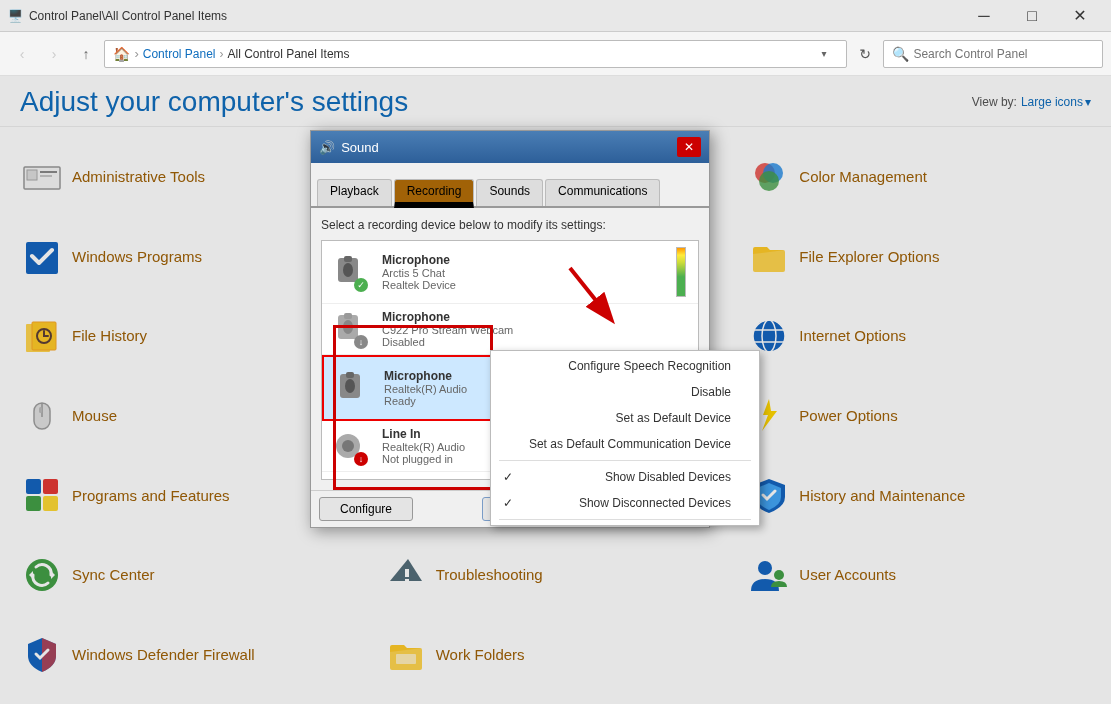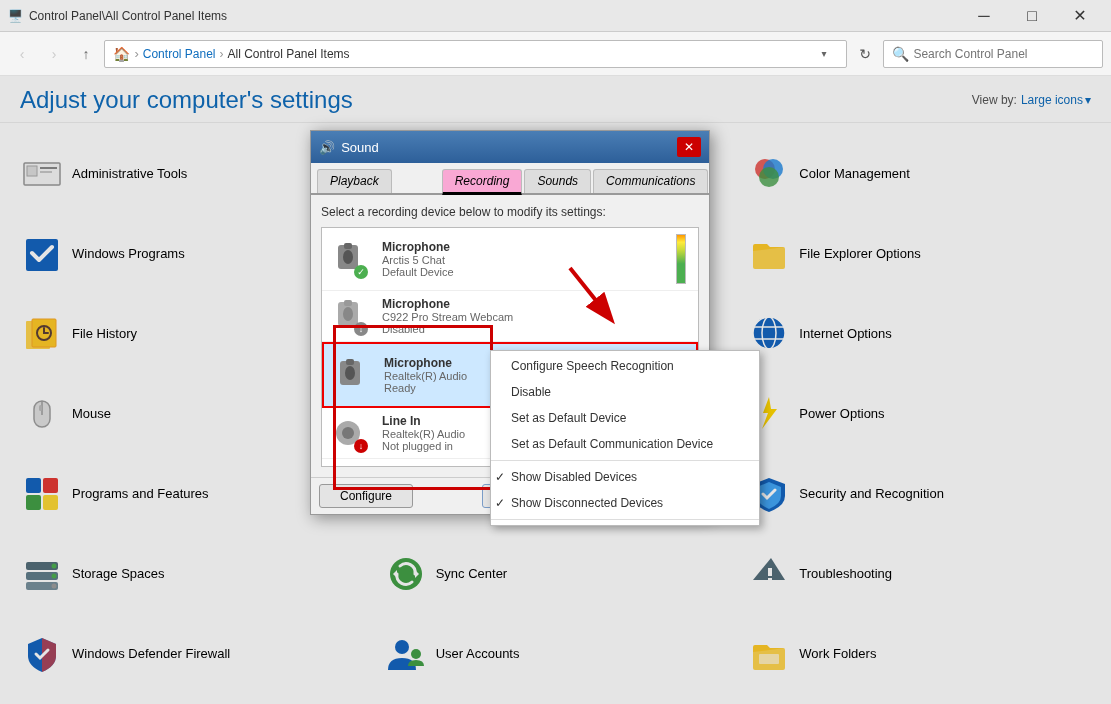--- a/index.html
+++ b/index.html
@@ -47,21 +47,21 @@
       background: white;
     }
     .content-header {
       display: flex;
       align-items: center;
       justify-content: space-between;
       padding: 10px 20px 8px 20px;
       background: white;
       border-bottom: 1px solid #eee;
     }
-    .content-title { font-size: 24px; color: #106ebe; font-weight: 300; }
+    .content-title { font-size: 28px; color: #106ebe; font-weight: 300; }
     .view-by { display: flex; align-items: center; gap: 4px; font-size: 12px; color: #555; }
     .view-by-link { color: #106ebe; cursor: pointer; font-size: 12px; text-decoration: none; display: flex; align-items: center; gap: 2px; }
 
     
     .items-grid {
       display: grid;
       grid-template-columns: repeat(3, 1fr);
       gap: 0;
       padding: 10px 10px;
       overflow-y: auto;
@@ -77,21 +77,21 @@
     }
     .grid-item-icon {
       width: 40px;
       height: 40px;
       flex-shrink: 0;
       display: flex;
       align-items: center;
       justify-content: center;
       font-size: 28px;
     }
-    .grid-item-label { color: #000000; font-size: 13px; cursor: pointer; }
+    .grid-item-label { color: #a16207; font-size: 15px; cursor: pointer; }
 
     
     .overlay {
       position: absolute;
       top: 76px;
       left: 0;
       right: 0;
       bottom: 0;
       background: rgba(0,0,0,0.1);
       z-index: 10;
@@ -110,23 +110,23 @@
       background: linear-gradient(to bottom, #4a7eb5, #2d5f99);
       height: 32px;
       display: flex;
       align-items: center;
       justify-content: space-between;
       padding: 0 8px;
       color: white;
     }
     .dialog-title-left { display: flex; align-items: center; gap: 6px; font-size: 13px; }
     .dialog-close-btn { width: 24px; height: 20px; background: #c00; border: none; color: white; cursor: pointer; font-size: 12px; display: flex; align-items: center; justify-content: center; border-radius: 2px; }
-    .dialog-tabs { display: flex; border-bottom: 2px solid #999; padding: 6px 6px 0 6px; background: #f0f0f0; font-style: italic; }
+    .dialog-tabs { display: flex; border-bottom: 2px solid #999; padding: 16px 6px 0 6px; background: #f0f0f0; }
     .dialog-tab { padding: 4px 12px; font-size: 12px; cursor: pointer; border: 1px solid #bbb; border-bottom: none; background: #ddd; margin-right: 2px; border-radius: 3px 3px 0 0; }
-    .dialog-tab.active { background: #f9a8d4; border-bottom: 3px solid #000000; margin-bottom: -2px; z-index: 1; margin-left: 48px; }
+    .dialog-tab.active { background: #a16207; border-bottom: 6px solid #000000; margin-bottom: -2px; z-index: 1; }
     .dialog-body { padding: 10px; }
     .dialog-instruction { font-size: 12px; margin-bottom: 8px; color: #333; }
     .device-list { border: 1px solid #bbb; background: white; height: 240px; overflow-y: auto; }
     .device-item {
       display: flex;
       align-items: center;
       padding: 6px 8px;
       border-bottom: 1px solid #eee;
       cursor: pointer;
     }
@@ -185,21 +185,22 @@
     
     .context-menu {
       position: absolute;
       top: 350px;
       left: 490px;
       width: 270px;
       background: white;
       border: 1px solid #bbb;
       box-shadow: 3px 3px 8px rgba(0,0,0,0.3);
       z-index: 30;
-      padding: 2px 0;
+      padding: 2px 8px;
+      text-align: right;
     }
     .ctx-item {
       padding: 6px 20px;
       font-size: 12px;
       cursor: pointer;
       color: #333;
     }
     .ctx-separator { height: 1px; background: #ddd; margin: 3px 0; }
     .ctx-item.bold { font-weight: bold; }
     .ctx-item.with-check { padding-left: 20px; position: relative; }
@@ -427,36 +428,23 @@
     </div>
 
     <div class="grid-item">
       <div class="grid-item-icon">
         <svg width="40" height="40" viewBox="0 0 40 40">
           <path d="M20 4 L36 10 L36 22 Q36 32 20 38 Q4 32 4 22 L4 10 Z" fill="#1565c0"></path>
           <path d="M20 8 L32 13 L32 22 Q32 30 20 35 Q8 30 8 22 L8 13 Z" fill="#42a5f5"></path>
           <polyline points="14,20 18,24 26,16" fill="none" stroke="white" stroke-width="3" stroke-linecap="round"></polyline>
         </svg>
       </div>
-      <span class="grid-item-label">Security and Recognition</span>
-    </div>
-
-    <div class="grid-item">
-      <div class="grid-item-icon">
-        <svg width="40" height="40" viewBox="0 0 40 40">
-          <rect x="4" y="8" width="32" height="8" fill="#546e7a" rx="2"></rect>
-          <rect x="4" y="18" width="32" height="8" fill="#607d8b" rx="2"></rect>
-          <rect x="4" y="28" width="32" height="8" fill="#78909c" rx="2"></rect>
-          <circle cx="32" cy="12" r="2.5" fill="#4caf50"></circle>
-          <circle cx="32" cy="22" r="2.5" fill="#4caf50"></circle>
-          <circle cx="32" cy="32" r="2.5" fill="#9e9e9e"></circle>
-        </svg>
-      </div>
-      <span class="grid-item-label">Storage Spaces</span>
-    </div>
+      <span class="grid-item-label">History and Maintenance</span>
+    </div>
+
 
     <div class="grid-item">
       <div class="grid-item-icon">
         <svg width="40" height="40" viewBox="0 0 40 40">
           <circle cx="20" cy="20" r="16" fill="#43a047"></circle>
           <path d="M14 12 A9 9 0 0 1 29 20" fill="none" stroke="white" stroke-width="3" stroke-linecap="round" marker-end="url(#ah)"></path>
           <path d="M26 28 A9 9 0 0 1 11 20" fill="none" stroke="white" stroke-width="3" stroke-linecap="round"></path>
           <polygon points="29,16 33,20 29,24" fill="white"></polygon>
           <polygon points="11,16 7,20 11,24" fill="white"></polygon>
         </svg>
@@ -471,38 +459,38 @@
           <rect x="19" y="14" width="4" height="8" fill="white"></rect>
           <rect x="19" y="24" width="4" height="4" fill="white"></rect>
         </svg>
       </div>
       <span class="grid-item-label">Troubleshooting</span>
     </div>
 
     <div class="grid-item">
       <div class="grid-item-icon">
         <svg width="40" height="40" viewBox="0 0 40 40">
-          <path d="M20 4 L34 10 L34 22 Q34 32 20 38 Q6 32 6 22 L6 10 Z" fill="#1565c0"></path>
-          <path d="M20 4 L34 10 L34 22 Q34 32 20 38" fill="#e53935" opacity="0.7"></path>
-          <path d="M14 20 L18 24 L26 16" fill="none" stroke="white" stroke-width="3" stroke-linecap="round"></path>
-        </svg>
-      </div>
-      <span class="grid-item-label">Windows Defender Firewall</span>
-    </div>
-
-    <div class="grid-item">
-      <div class="grid-item-icon">
-        <svg width="40" height="40" viewBox="0 0 40 40">
           <circle cx="16" cy="13" r="7" fill="#1565c0"></circle>
           <path d="M2 36 Q2 24 16 24 Q30 24 30 36" fill="#1565c0"></path>
           <circle cx="30" cy="20" r="5" fill="#43a047"></circle>
           <path d="M22 32 Q22 26 30 26 Q38 26 38 32" fill="#43a047"></path>
         </svg>
       </div>
       <span class="grid-item-label">User Accounts</span>
+    </div>
+
+    <div class="grid-item">
+      <div class="grid-item-icon">
+        <svg width="40" height="40" viewBox="0 0 40 40">
+          <path d="M20 4 L34 10 L34 22 Q34 32 20 38 Q6 32 6 22 L6 10 Z" fill="#1565c0"></path>
+          <path d="M20 4 L34 10 L34 22 Q34 32 20 38" fill="#e53935" opacity="0.7"></path>
+          <path d="M14 20 L18 24 L26 16" fill="none" stroke="white" stroke-width="3" stroke-linecap="round"></path>
+        </svg>
+      </div>
+      <span class="grid-item-label">Windows Defender Firewall</span>
     </div>
 
 
     <div class="grid-item">
       <div class="grid-item-icon">
         <svg width="40" height="40" viewBox="0 0 40 40">
           <rect x="4" y="14" width="32" height="22" fill="#ffd54f" rx="2"></rect>
           <path d="M4 18 L4 13 Q4 11 6 11 L18 11 L21 14 L36 14" fill="#ffca28" stroke="none"></path>
           <rect x="10" y="20" width="20" height="10" fill="white" opacity="0.6" rx="1"></rect>
         </svg>
@@ -537,21 +525,21 @@
           <svg width="36" height="36" viewBox="0 0 36 36">
             <rect x="8" y="4" width="20" height="24" fill="#888" rx="3"></rect>
             <rect x="14" y="2" width="8" height="6" fill="#666" rx="2"></rect>
             <ellipse cx="18" cy="16" rx="5" ry="7" fill="#555"></ellipse>
           </svg>
           <div class="device-icon-check">✓</div>
         </div>
         <div class="device-info">
           <div class="device-name">Microphone</div>
           <div class="device-sub">Arctis 5 Chat</div>
-          <div class="device-status">Default Device</div>
+          <div class="device-status">Realtek Device</div>
         </div>
         <div class="level-bar" style="height:50px;width:10px;background:linear-gradient(to top,#4caf50 40%,#cddc39 70%,#ffeb3b 85%,#ff9800 100%);"></div>
       </div>
 
       <div class="device-item" style="align-items:center;">
         <div class="device-icon">
           <svg width="36" height="36" viewBox="0 0 36 36">
             <rect x="8" y="4" width="20" height="24" fill="#aaa" rx="3"></rect>
             <rect x="14" y="2" width="8" height="6" fill="#999" rx="2"></rect>
             <ellipse cx="18" cy="16" rx="5" ry="7" fill="#888"></ellipse>

